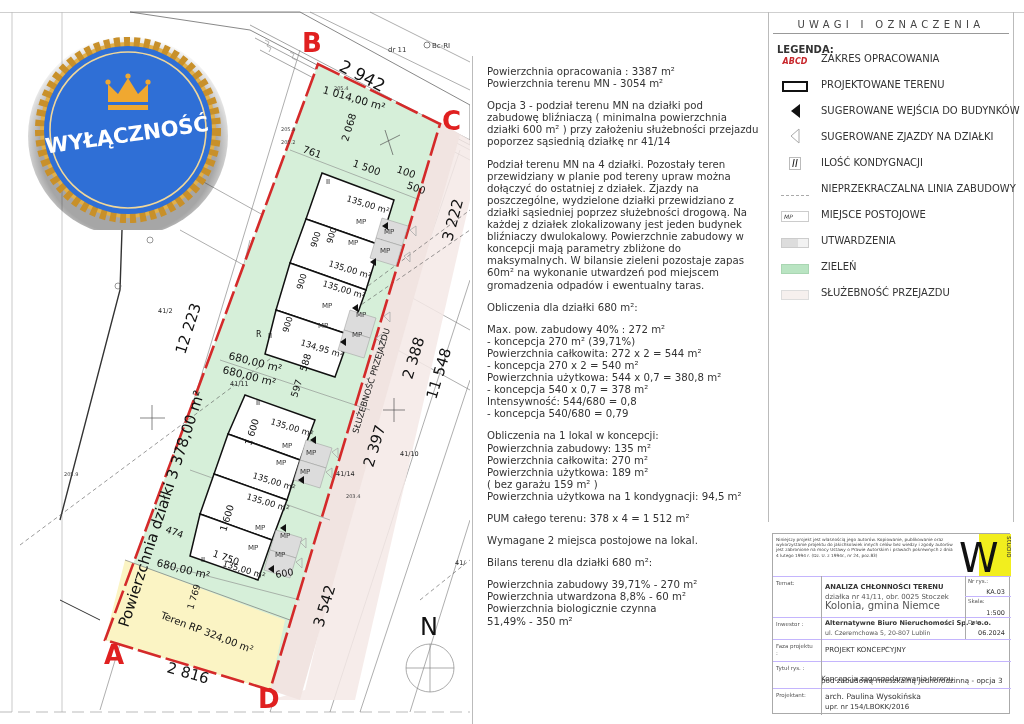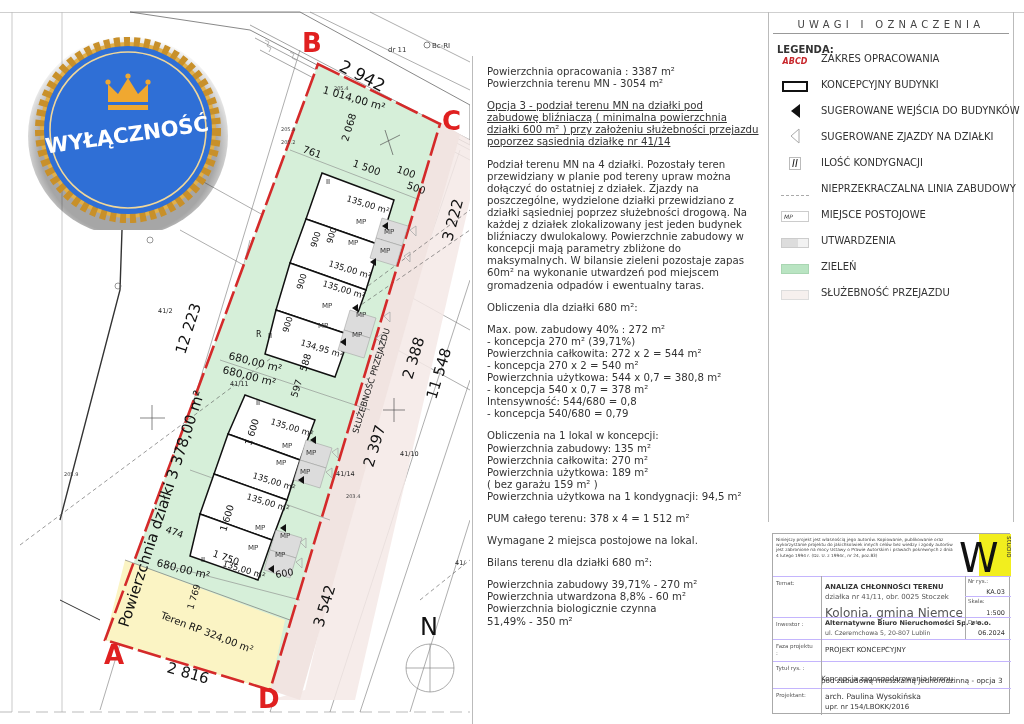--- a/index.html
+++ b/index.html
@@ -13,21 +13,21 @@
   
   #badge { position: absolute; left: 28px; top: 30px; width: 200px; height: 200px; }
 
   
   #desc {
     position: absolute; left: 472px; top: 12px; width: 296px; height: 700px;
     border-left: 1px solid #bbb; padding: 10px 0 0 14px;
     font-family: "DejaVu Sans", sans-serif; font-size: 10.2px; line-height: 12.1px; color: #333; margin-top: 44px;
   }
   #desc p { margin-bottom: 10px; }
-  #desc .ul { text-decoration: underline; }
+  #desc .ul { }
   #desc .line { display: block; }
 
   
   #legend {
     position: absolute; left: 768px; top: 12px; width: 246px; height: 510px;
     border-left: 1px solid #bbb; border-right: 1px solid #bbb;
   }
   #legend .title {
     text-align: center; font-size: 10px; letter-spacing: 4.3px; color: #444;
     padding: 5px 0 3px 0; border-bottom: 1px solid #999; margin: 2px 4px;
@@ -367,21 +367,21 @@
   <div class="lg-row" style="top:38px">
     <div class="lg-sym">
         <span style="color:#c8262b;font-weight:bold;font-size:8px">ABCD</span>
       </div>
     <span class="lg-label">ZAKRES OPRACOWANIA</span>
   </div>
   <div class="lg-row" style="top:64px">
     <div class="lg-sym">
         <span style="display:block;width:26px;height:11px;border:2px solid #111"></span>
       </div>
-    <span class="lg-label">KONCEPCYJNY BUDYNKI</span>
+    <span class="lg-label">PROJEKTOWANE TERENU</span>
   </div>
   <div class="lg-row" style="top:90px">
     <div class="lg-sym">
         <span style="display:block;width:0;height:0;border-top:7px solid transparent;border-bottom:7px solid transparent;border-right:9px solid #111"></span>
       </div>
     <span class="lg-label">SUGEROWANE WEJŚCIA DO BUDYNKÓW</span>
   </div>
   <div class="lg-row" style="top:116px">
     <div class="lg-sym">
       <svg width="10" height="16">
@@ -435,21 +435,21 @@
       <rect x="22" y="0" width="32" height="42" fill="#f2ee1e"></rect>
       <text x="2" y="38" font-family="DejaVu Sans, sans-serif" font-size="40" fill="#111">W</text>
       <text x="50" y="2" font-family="DejaVu Sans, sans-serif" font-size="7" fill="#333" transform="rotate(90 50 2)">studio</text>
     </svg>
   </div>
 
   <div class="tb-row" style="top:42px;height:41px">
     <span class="tb-key">Temat:</span>
     <span class="tb-val" style="top:6px;font-weight:bold;font-size:6.8px">ANALIZA CHŁONNOŚCI TERENU</span>
     <span class="tb-val" style="top:16px;font-size:7px;color:#555">działka nr 41/11, obr. 0025 Stoczek</span>
-    <span class="tb-val" style="top:32px;font-size:12px;color:#555">Kolonia, gmina Niemce</span>
+    <span class="tb-val" style="top:24px;font-size:10px;color:#555">Kolonia, gmina Niemce</span>
   </div>
 
   <div class="tb-row" style="top:83px;height:22px">
     <span class="tb-key">Inwestor :</span>
     <span class="tb-val" style="top:1px;font-size:6.6px;font-weight:bold">Alternatywne Biuro Nieruchomości Sp. z o.o.</span>
     <span class="tb-val" style="top:10px;font-size:6.2px;color:#555">ul. Czeremchowa 5, 20-807 Lublin</span>
   </div>
 
   <div class="tb-row" style="top:105px;height:22px">
     <span class="tb-key" style="width:40px">Faza projektu :</span>

